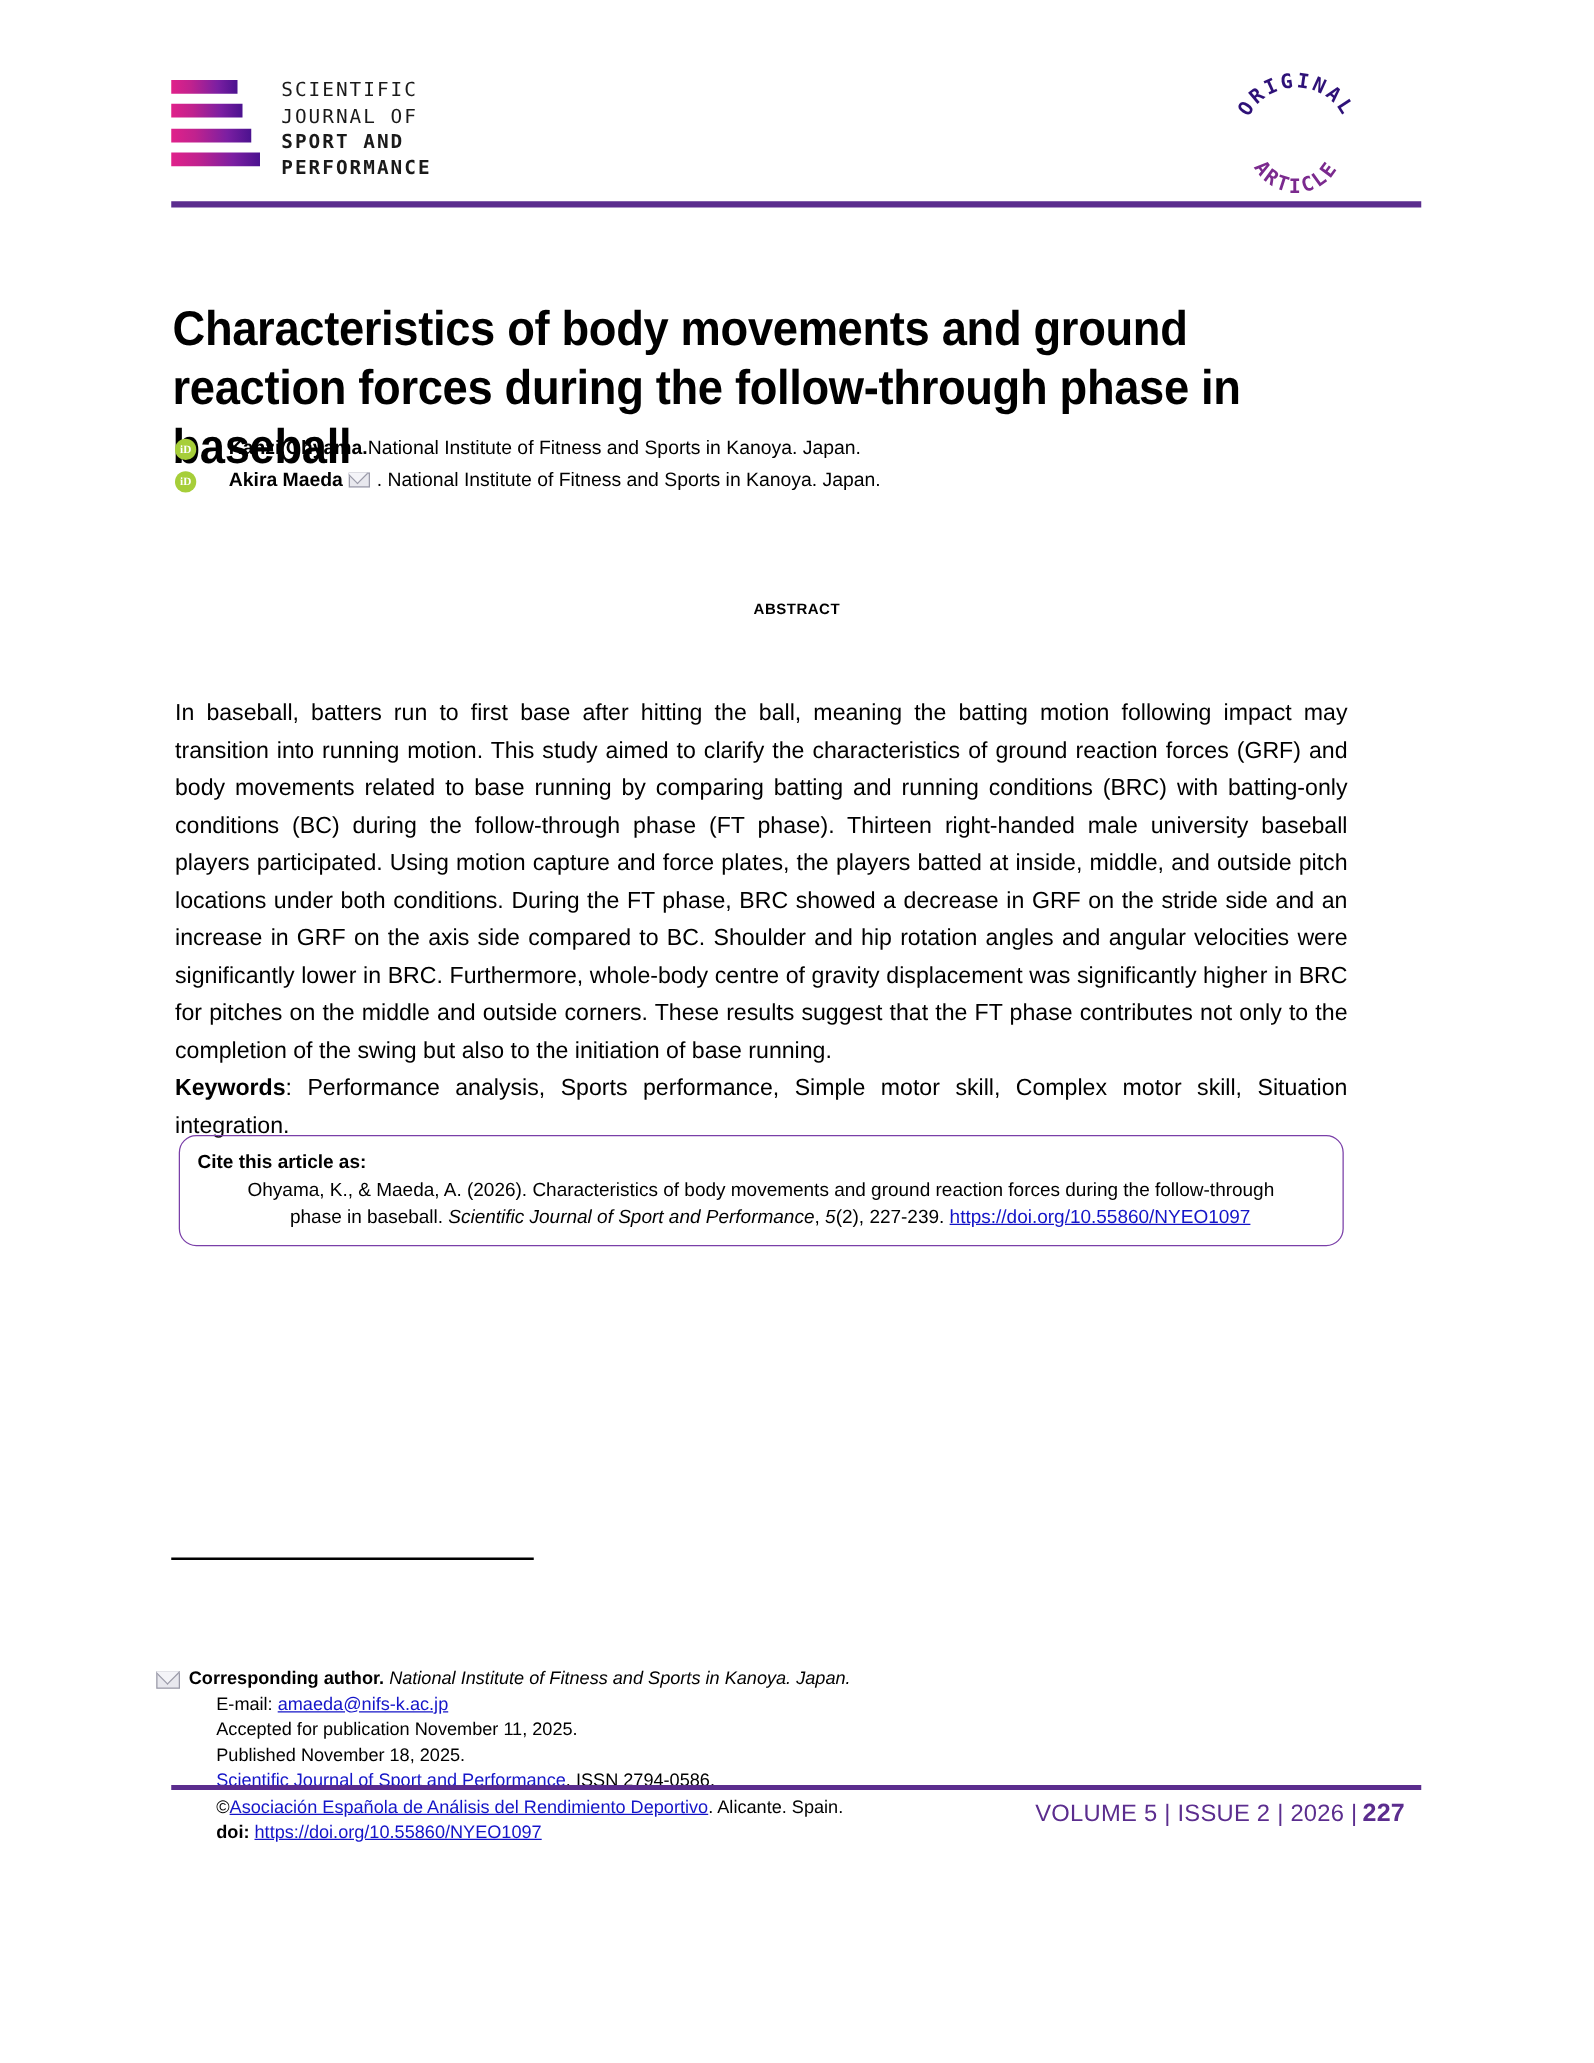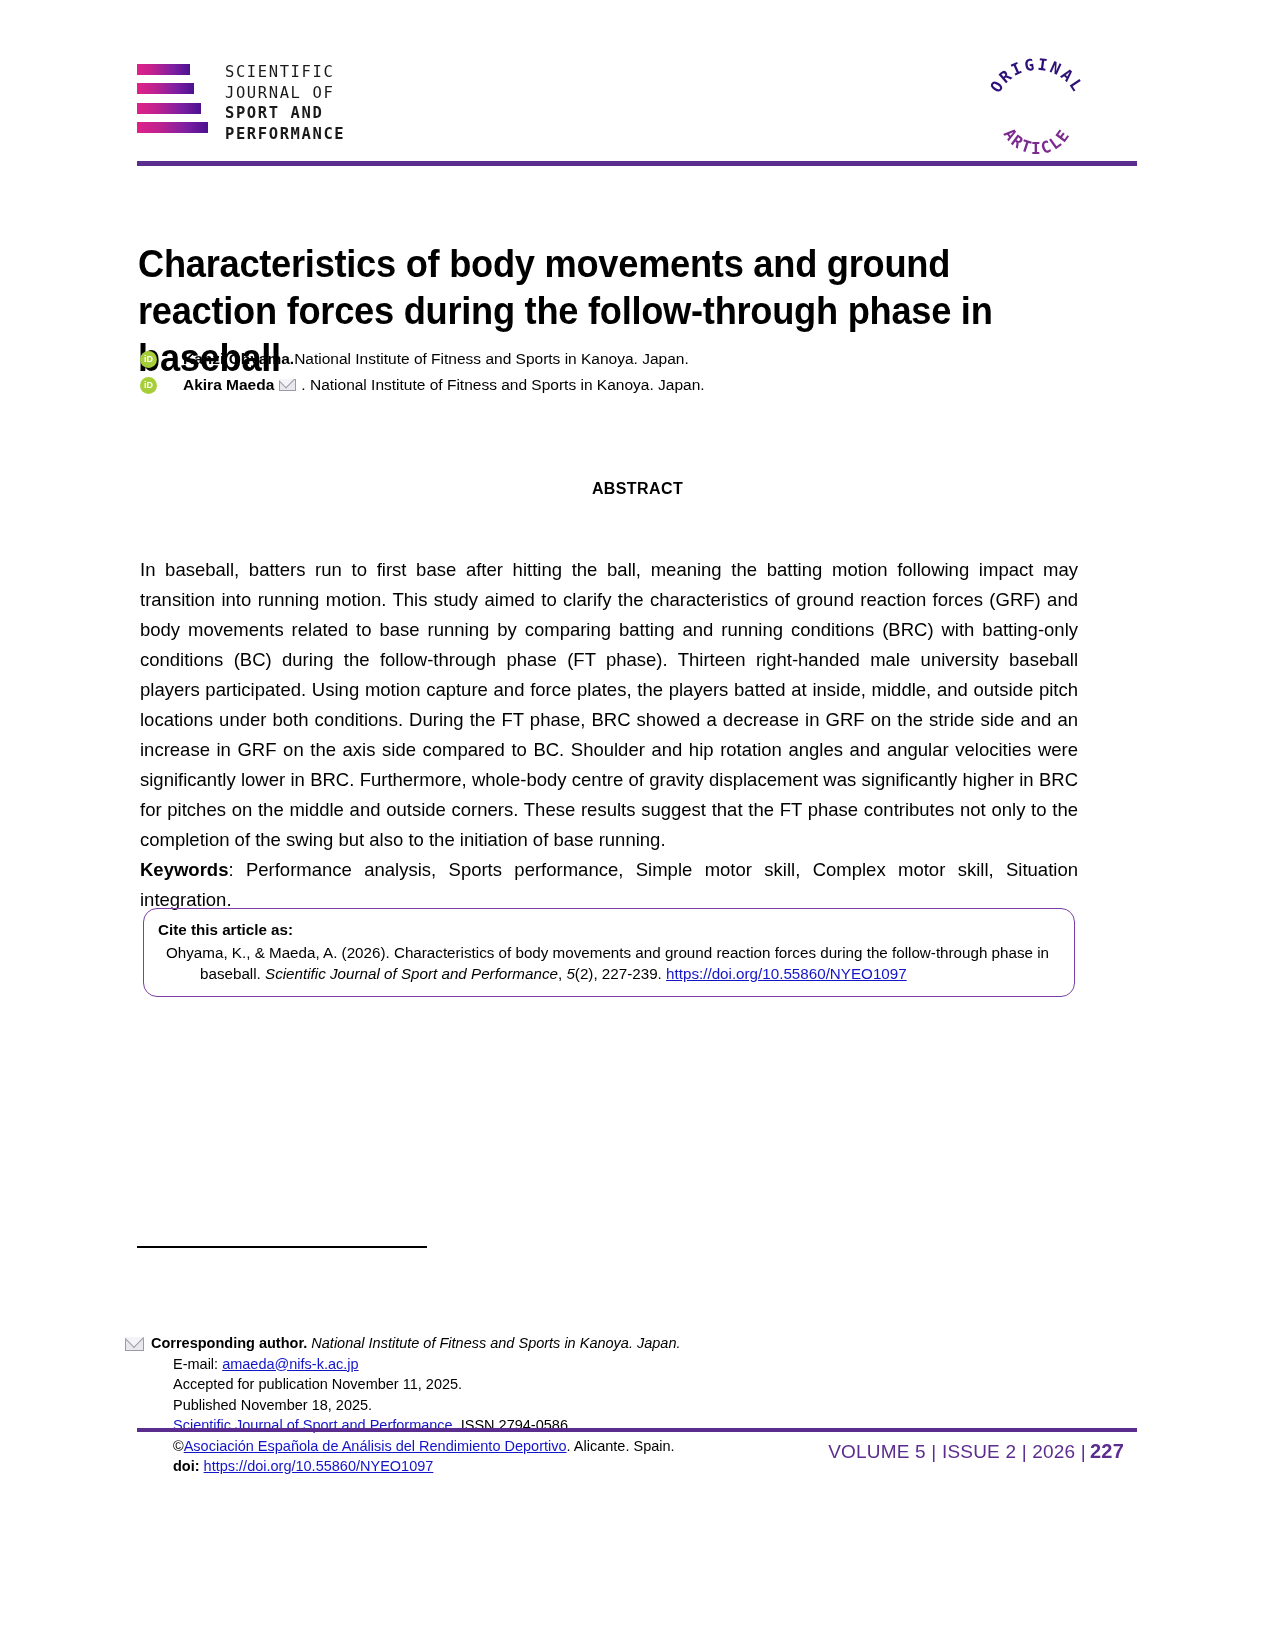--- a/index.html
+++ b/index.html
@@ -98,21 +98,21 @@
     border-radius: 50%;
     background: #a6ce39;
     color: #ffffff;
     font-size: 9px;
     font-weight: bold;
     display: flex;
     align-items: center;
     justify-content: center;
     margin-right: 26px;
     flex: none;
-    font-family: Liberation Sans, sans-serif;
+    font-family: Liberation Serif, serif;
   }
   .author-name { font-weight: bold; }
   .author-aff { font-weight: normal; }
   .env-icon {
     display: inline-block;
     width: 17px; height: 12px;
     margin: 0 5px;
     position: relative;
     vertical-align: -1px;
   }
@@ -137,21 +137,21 @@
     background: #f4f4f8;
     transform: rotate(45deg);
   }
 
   
   .abstract-title {
     position: absolute;
     left: 0; top: 480px;
     width: 1275px;
     text-align: center;
-    font-size: 16px;
+    font-size: 12px;
     font-weight: bold;
     letter-spacing: 0.4px;
   }
   .abstract-body {
     position: absolute;
     left: 140px; top: 555px;
     width: 938px;
     font-size: 18.5px;
     line-height: 30px;
     text-align: justify;
@@ -164,21 +164,21 @@
     position: absolute;
     left: 143px; top: 908px;
     width: 932px;
     border: 1.5px solid #7a3fa8;
     border-radius: 14px;
     padding: 10px 14px 12px 14px;
     font-size: 15.2px;
     line-height: 21px;
   }
   .cite-title { font-weight: bold; margin-bottom: 2px; }
-  .cite-text { padding-left: 8px; text-indent: 0; }
+  .cite-text { padding-left: 8px; text-indent: 0; margin-left: 32px; }
   .cite-text .ind { display: block; padding-left: 34px; text-indent: -34px; }
   .ital { font-style: italic; }
   a.link, .link {
     color: #1414c8;
     text-decoration: underline;
   }
 
   
   .foot-rule {
     position: absolute;

